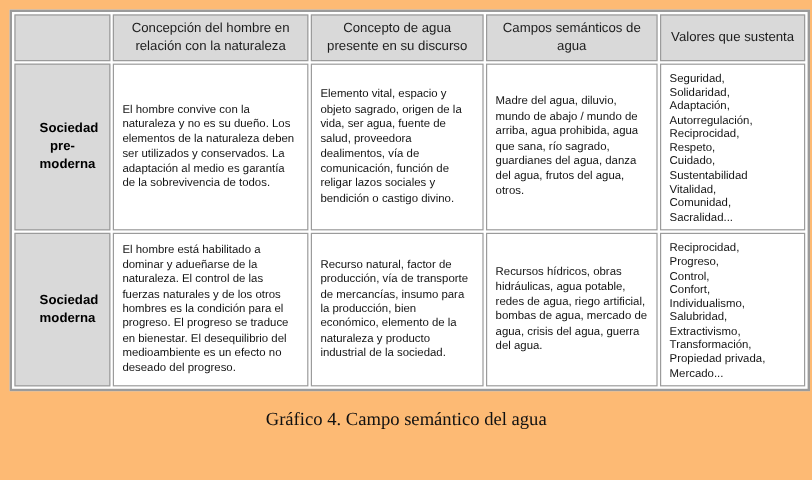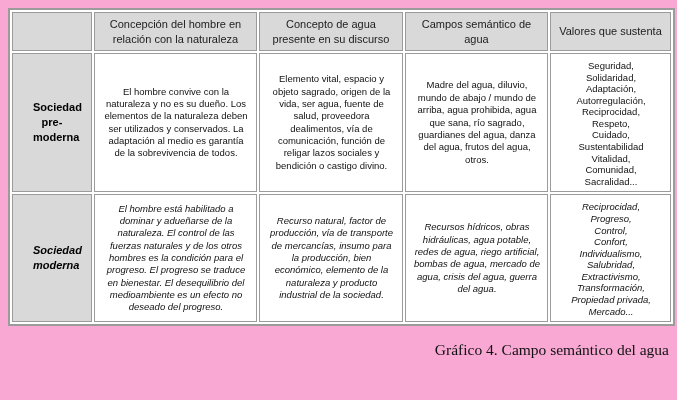--- a/index.html
+++ b/index.html
@@ -1,19 +1,19 @@
 <!DOCTYPE html>
 <html><head>
 <meta charset="utf-8">
 <style>
   html, body { margin:0; padding:0; background:#ffffff; }
   .page {
     position:relative;
     width:677px; height:400px;
-    background:#f9a8d4;
+    background:#fdba74;
     box-sizing:border-box;
     padding:8px 8px 0 8px;
     font-family:"Liberation Sans", sans-serif;
     color:#000;
     overflow:hidden;
   }
   table.grafico {
     border-collapse:separate;
     border-spacing:2px;
     background:#ffffff;
@@ -45,31 +45,31 @@
     line-height:1.35;
     text-align:center;
     vertical-align:middle;
     white-space:pre-line;
     padding:20px;
   }
   td.body {
     background:#ffffff;
     font-size:9.5px;
     line-height:1.3;
-    text-align:center;
+    text-align:left;
     vertical-align:middle;
     padding:4px 6px 4px 7px;
     color:#111;
   }
   td.list { white-space:pre-line; line-height:1.22; vertical-align:top; padding-top:6px; }
   tr.r1 > td { height:130px; }
-  tr.r2 > td { height:116px;font-style:italic; }
+  tr.r2 > td { height:116px; }
   .caption {
     margin-top:15px;
-    text-align:right;
+    text-align:center;
     font-family:"Liberation Serif", serif;
     font-size:15.5px;
     line-height:1.22;
     color:#111;
   }
 </style>
 </head>
 <body>
 
 <div class="page">
@@ -80,21 +80,21 @@
       <col style="width:163px">
       <col style="width:144px">
       <col style="width:143px">
       <col style="width:121px">
     </colgroup>
     <thead>
       <tr>
         <th class="corner"></th>
         <th class="hdr">Concepción del hombre en relación con la naturaleza</th>
         <th class="hdr">Concepto de agua presente en su discurso</th>
-        <th class="hdr">Campos semántico de agua</th>
+        <th class="hdr">Campos semánticos de agua</th>
         <th class="hdr">Valores que sustenta</th>
       </tr>
     </thead>
     <tbody>
       <tr class="r1">
         <td class="rowlabel">Sociedad
 pre-
 moderna</td>
         <td class="body">El hombre convive con la naturaleza y no es su dueño. Los elementos de la naturaleza deben ser utilizados y conservados. La adaptación al medio es garantía de la sobrevivencia de todos.</td>
         <td class="body">Elemento vital, espacio y objeto sagrado, origen de la vida, ser agua, fuente de salud, proveedora dealimentos, vía de comunicación, función de religar lazos sociales y bendición o castigo divino.</td>

